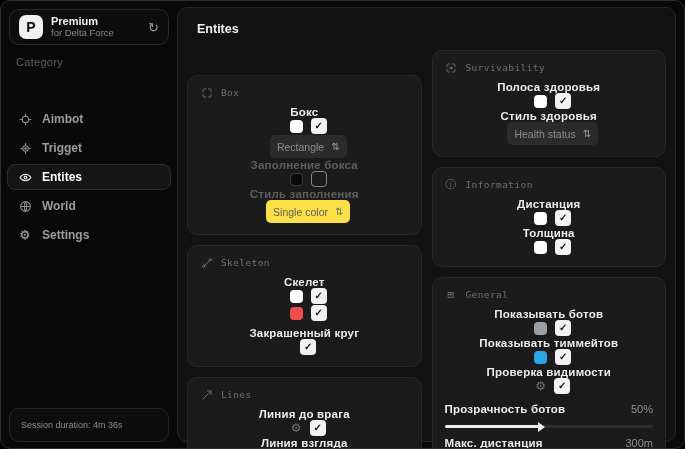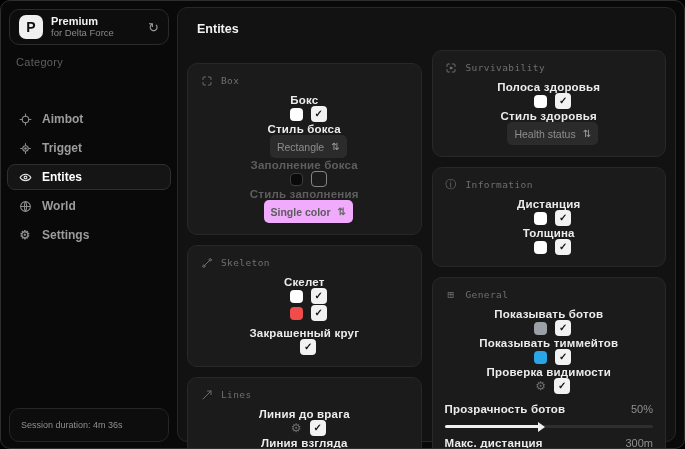--- a/index.html
+++ b/index.html
@@ -38,21 +38,21 @@
   .row.disabled .row-label{color:#5e5e5e;}
   .controls{display:flex;align-items:center;gap:8px;margin-left:8px;}
   .swatch{width:13px;height:13px;border-radius:4px;box-sizing:border-box;cursor:pointer;}
   .swatch.darkline{border:1px solid #3c3c3c;}
   .checkbox{width:16px;height:16px;border-radius:4px;box-sizing:border-box;display:flex;align-items:center;justify-content:center;cursor:pointer;}
   .checkbox.checked{background:#f2f2f2;color:#111;font-size:10px;font-weight:700;line-height:1;}
   .checkbox.unchecked{border:1.5px solid #858585;background:transparent;}
   .gear{color:#6f6f6f;font-size:12px;line-height:1;cursor:pointer;}
   .select{height:23px;background:#2b2b2b;border-radius:5px;display:flex;align-items:center;gap:7px;padding:0 7px;font-size:10.5px;color:#8d8d8d;cursor:pointer;box-sizing:border-box;}
   .select .updown{font-size:10px;color:#a0a0a0;line-height:1;}
-  .row.disabled .select{background:#f0abfc;color:#5c5c5c;font-weight:bold;}
+  .row.disabled .select{background:#fde047;color:#5c5c5c;}
   .row.disabled .select .updown{color:#6a6a6a;}
 
   .slider-row{display:block;margin:5px 0 3px 0;}
   .slider-top{display:flex;align-items:center;min-height:19px;}
   .slider-value{font-size:11px;color:#8f8f8f;font-weight:400;margin-left:auto;}
   .slider-track{position:relative;height:3px;background:#2f2f2f;border-radius:2px;margin:7px 0 4px 0;cursor:pointer;}
   .slider-fill{position:absolute;left:0;top:0;height:3px;background:#f0f0f0;border-radius:2px;}
   .slider-thumb{position:absolute;top:-3.5px;width:0;height:0;border-top:5px solid transparent;border-bottom:5px solid transparent;border-left:7px solid #f0f0f0;}
 </style>
 </head>
@@ -139,21 +139,20 @@
             <div class="row">
               <span class="row-label">Бокс</span>
               <div class="controls">
                 <div class="swatch" style="background: rgb(255, 255, 255);"></div>
                 <div class="checkbox checked">
                   <span>✓</span>
                 </div>
               </div>
             </div>
             <div class="row">
-              <span class="row-label">Стиль бокса</span>
               <div class="controls">
                 <div class="select">
                   <span>Rectangle</span>
                   <span class="updown">⇅</span>
                 </div>
               </div>
             </div>
             <div class="row disabled">
               <span class="row-label">Заполнение бокса</span>
               <div class="controls">

